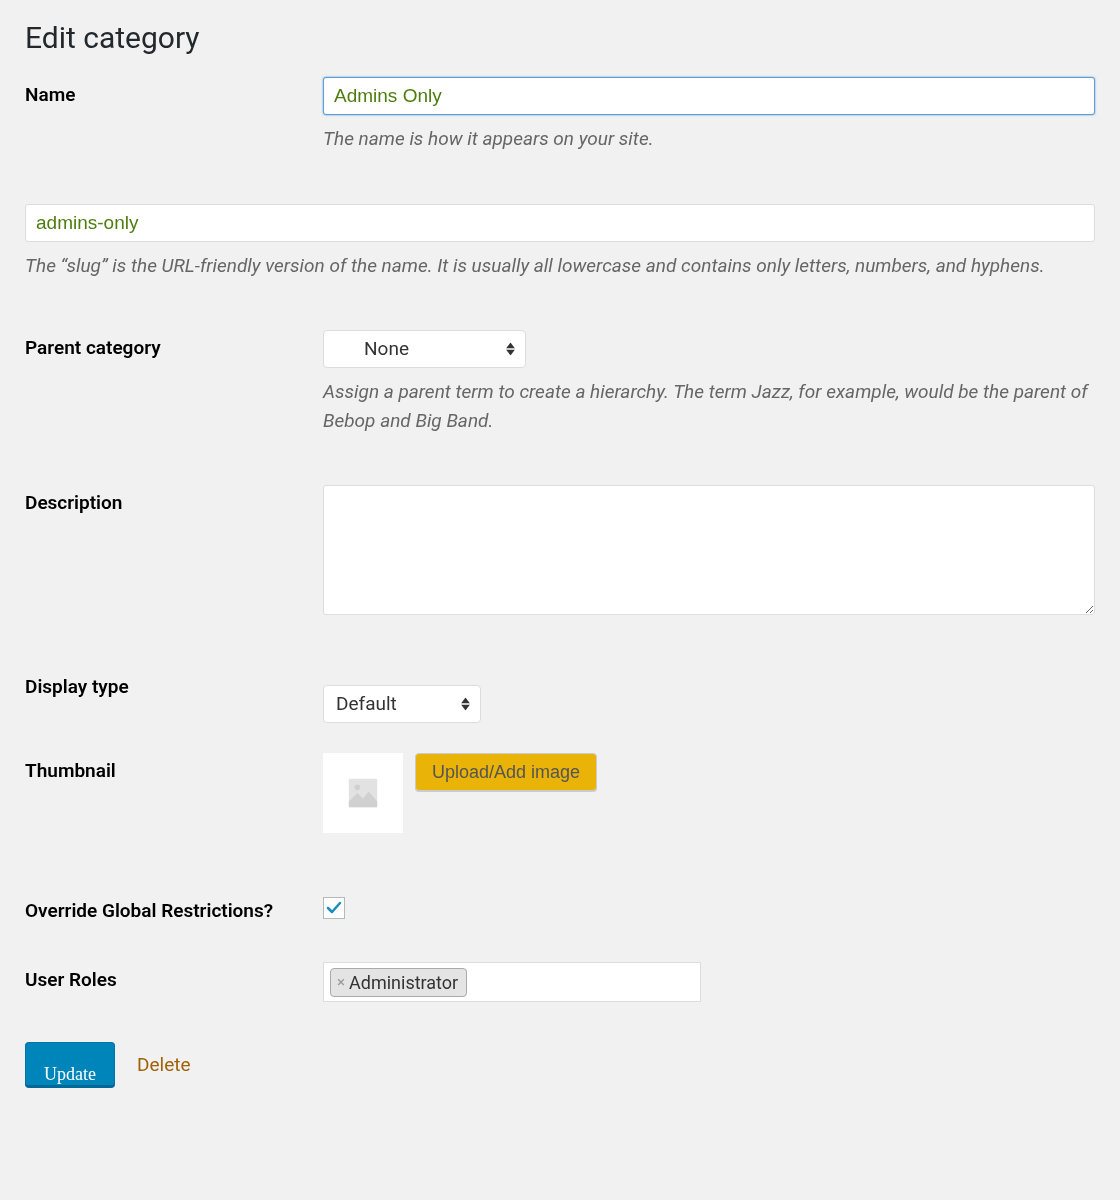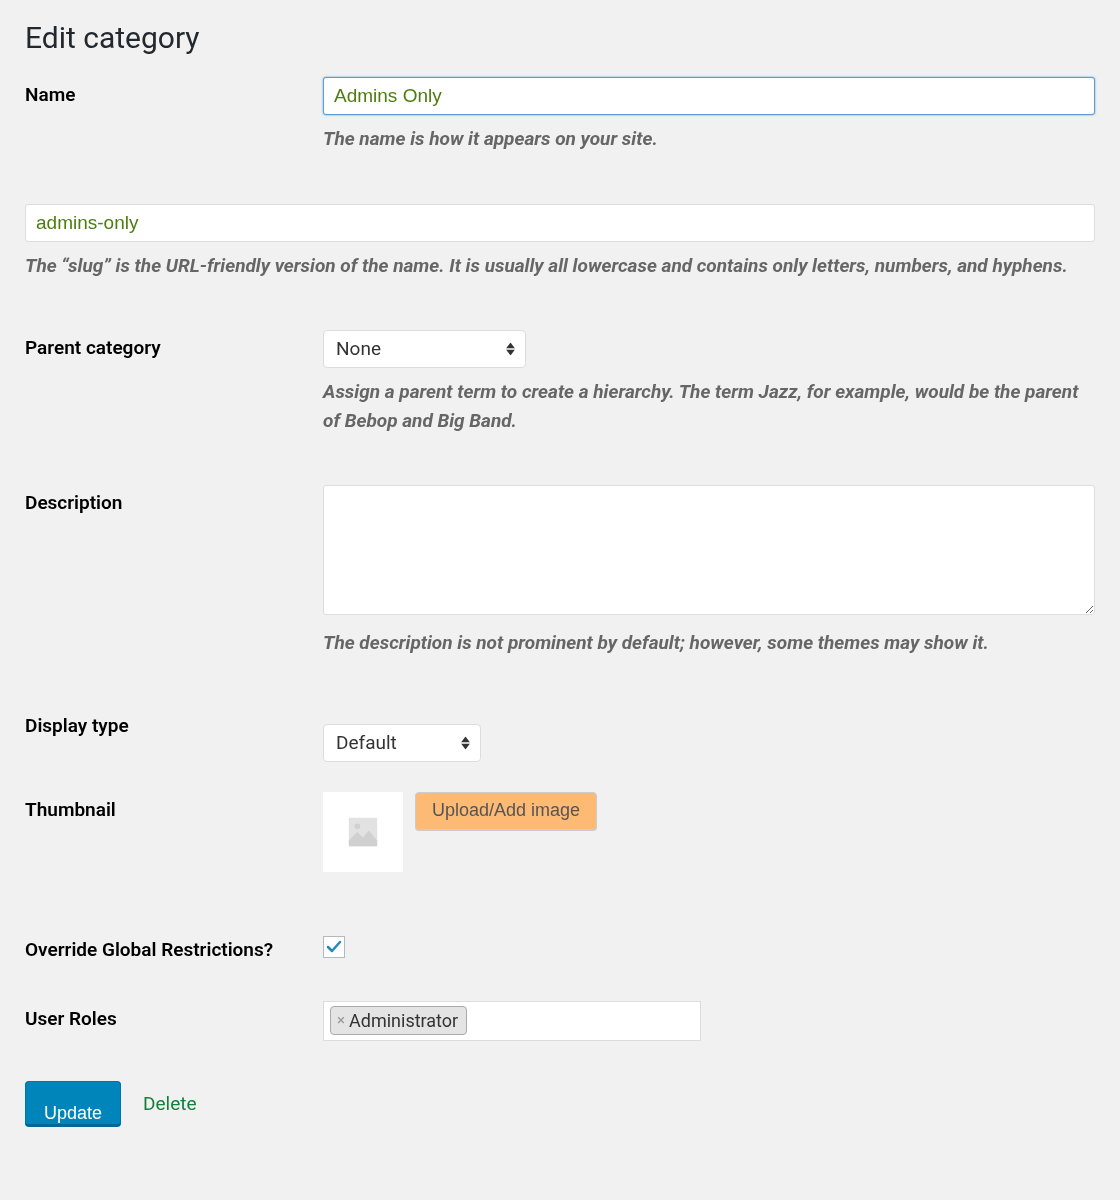--- a/index.html
+++ b/index.html
@@ -38,21 +38,20 @@
     }
     .form-control {
       flex: 1;
     }
     .form-description {
       font-size: 19px;
       font-style: italic;
       color: #666;
       margin-top: 10px;
       line-height: 1.5;
-      font-weight: bold;
     }
     input[type="text"] {
       width: 100%;
       padding: 6px 10px;
       font-size: 19px;
       border: 1px solid #ddd;
       border-radius: 3px;
       background: #fff;
       color: #4d7c0f;
       height: 38px;
@@ -73,21 +72,21 @@
       resize: both;
     }
     .select-wrap {
       position: relative;
       display: inline-block;
       background: #fff;
       border: 1px solid #ddd;
       border-radius: 4px;
       height: 38px;
     }
-    .select-wrap.medium { width: 203px; }
+    .select-wrap.medium { width: 203px; padding-left: 28px; }
     .select-wrap.small { width: 158px; margin-top: 16px; }
     .select-value {
       padding: 6px 30px 6px 12px;
       font-size: 19px;
       color: #333;
       line-height: 24px;
     }
     .select-arrows {
       position: absolute;
       right: 10px;
@@ -105,21 +104,21 @@
     }
     .thumb-box {
       width: 80px;
       height: 80px;
       background: #fff;
       display: flex;
       align-items: center;
       justify-content: center;
     }
     .btn-secondary {
-      background: #fdba74;
+      background: #eab308;
       border: 1px solid #ccc;
       color: #555;
       padding: 6px 16px;
       font-size: 18px;
       border-radius: 4px;
       cursor: pointer;
       height: 38px;
       box-shadow: 0 1px 0 #ccc;
     }
     .checkbox-wrap {
@@ -167,23 +166,24 @@
       background: #0085ba;
       border: 1px solid #0073aa;
       border-bottom: 2px solid #006799;
       color: #fff;
       padding: 21px 18px;
       font-size: 18px;
       border-radius: 4px;
       cursor: pointer;
       height: 40px;
       box-shadow: 0 1px 0 #006799;
+      font-family: Liberation Serif, serif;
     }
     .delete-link {
-      color: #15803d;
+      color: #a16207;
       font-size: 19px;
       text-decoration: none;
       cursor: pointer;
     }
   </style>
 </head>
 <body>
 
 <h1 class="page-title">Edit category</h1>
 
@@ -217,21 +217,20 @@
       </div>
     </div>
     <div class="form-description">Assign a parent term to create a hierarchy. The term Jazz, for example, would be the parent of Bebop and Big Band.</div>
   </div>
 </div>
 
 <div class="form-row">
   <div class="form-label">Description</div>
   <div class="form-control">
     <textarea style=""></textarea>
-    <div class="form-description">The description is not prominent by default; however, some themes may show it.</div>
   </div>
 </div>
 
 <div class="form-row tight">
   <div class="form-label">Display type</div>
   <div class="form-control">
     <div class="select-wrap small">
       <div class="select-value">Default</div>
       <div class="select-arrows">
         <svg width="9" height="6" viewBox="0 0 9 6">

